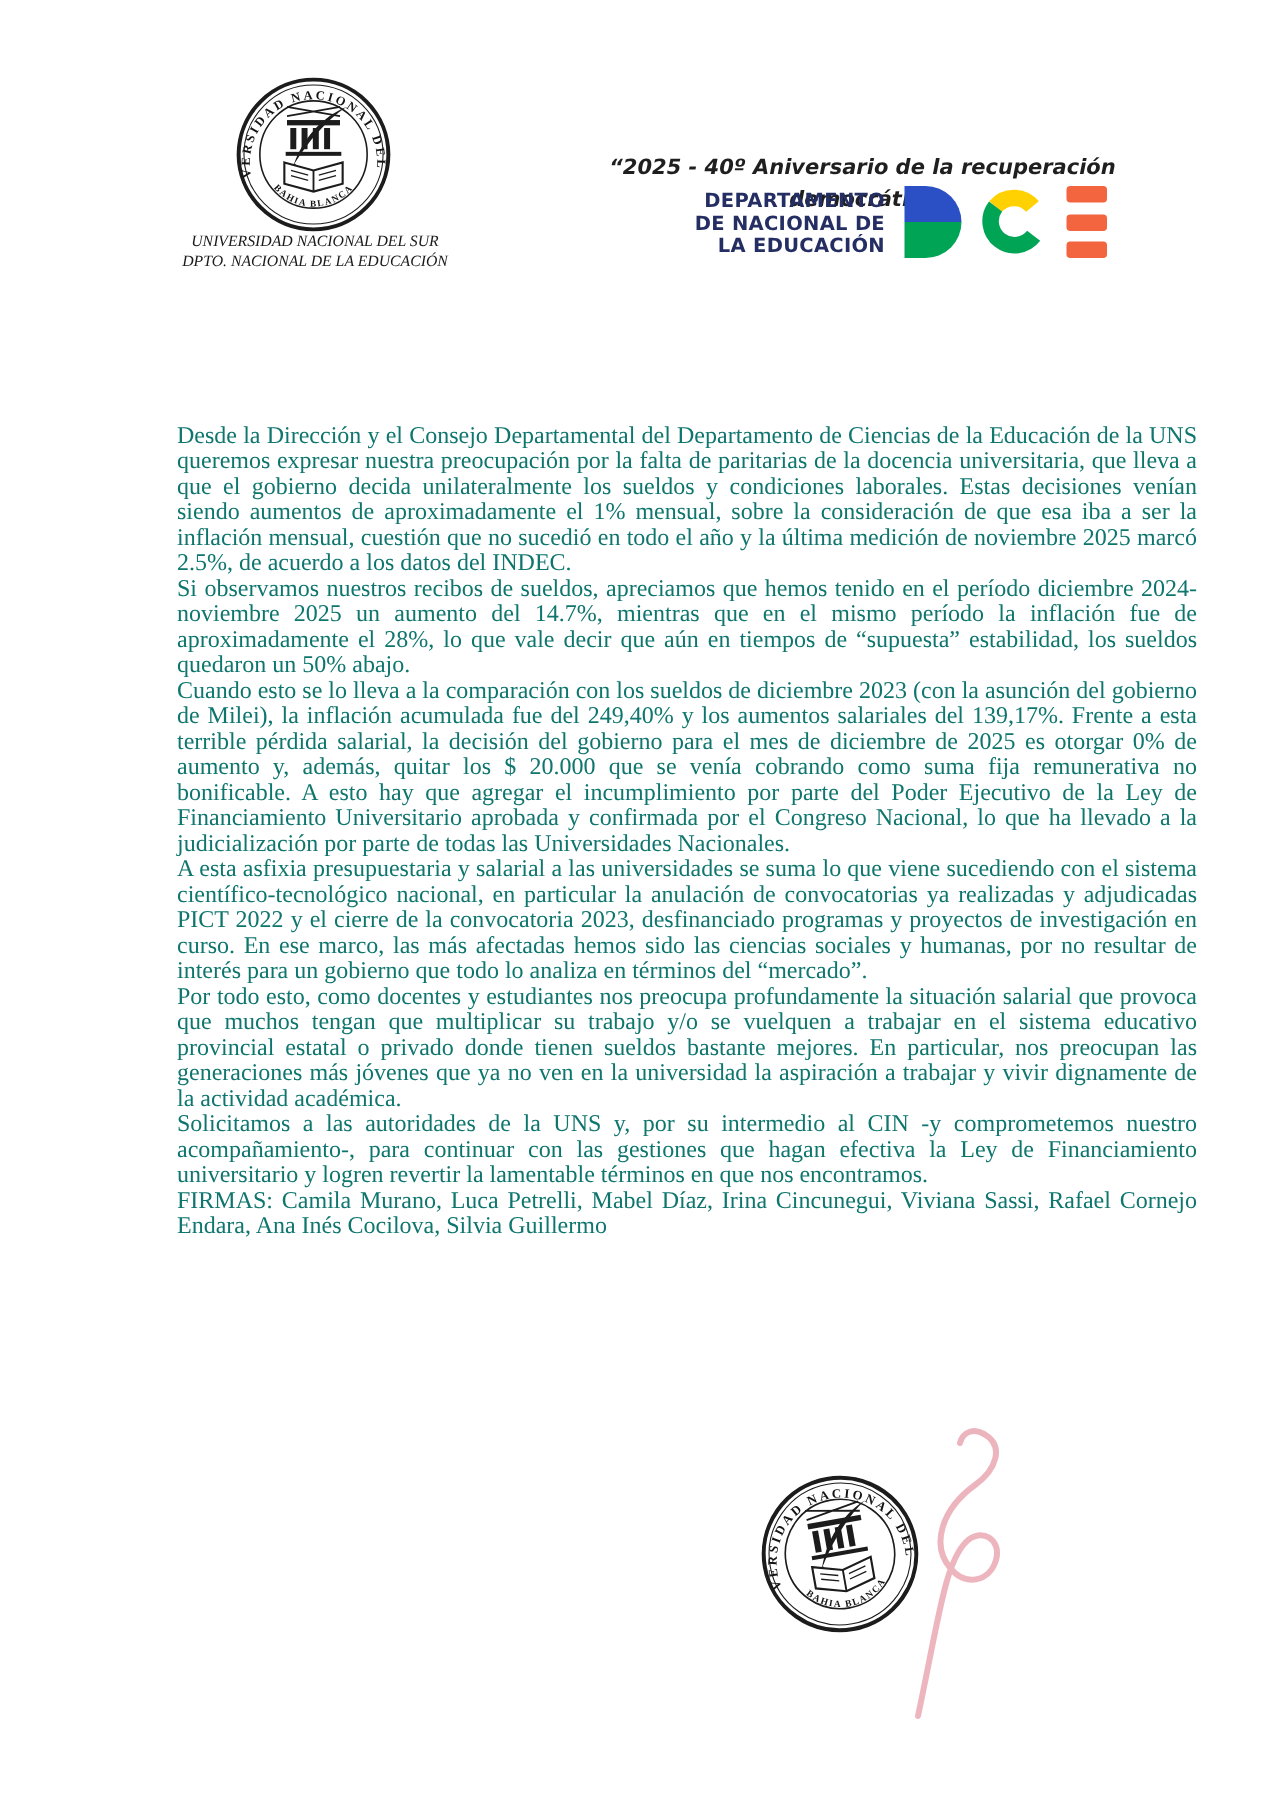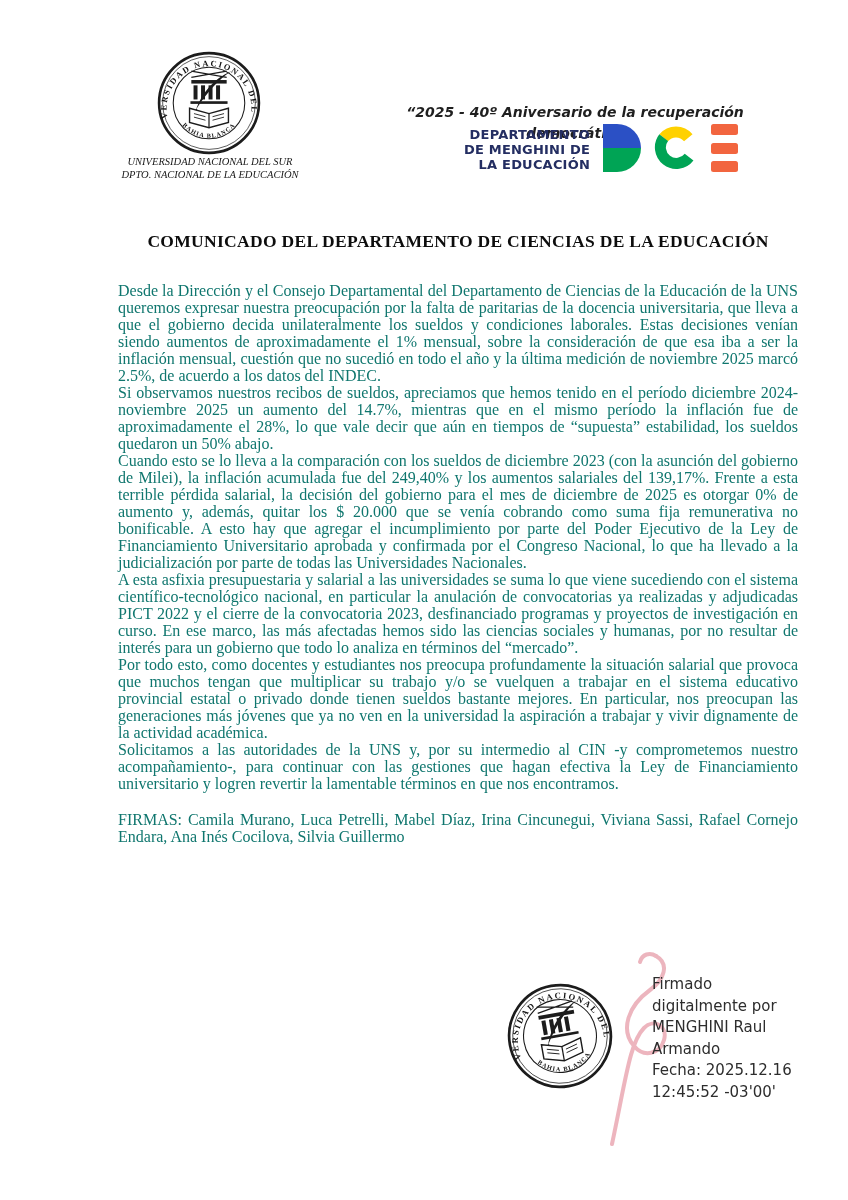--- a/index.html
+++ b/index.html
@@ -34,21 +34,21 @@
   
   .doc-title {
     position:absolute; left:118px; top:231px; width:680px; text-align:center;
     font-weight:bold; font-size:17.5px; letter-spacing:0.3px; color:#0d0d0d;
   }
   .doc-body {
     position:absolute; left:118px; top:282px; width:680px;
     font-size:16px; line-height:17px; text-align:justify; color:#0f766e;
   }
   .doc-body p { margin:0; }
-  .doc-body p.signatures { margin-top:19px; }
+  .doc-body p.signatures { }
   
   .flourish { position:absolute; left:598px; top:950px; width:162px; height:200px; z-index:0; }
   .footer-seal { position:absolute; left:506px; top:982px; width:108px; height:108px; transform:rotate(-10deg); z-index:1; }
   .sig-text {
     position:absolute; left:652px; top:974px; width:175px; z-index:2;
     font-family:"DejaVu Sans", sans-serif; font-size:15px; line-height:21.5px; color:#2d2d2d;
   }
 </style>
 </head>
 <body>
@@ -104,36 +104,35 @@
     <div>DPTO. NACIONAL DE LA EDUCACIÓN</div>
   </div>
 
   <div class="quote">
     <div>“2025 - 40º Aniversario de la recuperación democrática</div>
   </div>
 
   <div class="dce">
     <div class="dce-wordmark">
       <div>DEPARTAMENTO</div>
-      <div>DE MENGHINI DE</div>
+      <div>DE NACIONAL DE</div>
       <div>LA EDUCACIÓN</div>
     </div>
     <div class="dce-letter-d"></div>
     <svg width="44" height="48" viewBox="0 0 44 48">
       <path d="M9.7,13.7 A16,16 0 0 1 34.3,13.7" fill="none" stroke="#ffd100" stroke-width="11"></path>
       <path d="M9.7,13.7 A16,16 0 0 0 35.1,33.2" fill="none" stroke="#00a455" stroke-width="11"></path>
     </svg>
     <div class="dce-letter-e">
       <div class="bar"></div>
       <div class="bar"></div>
       <div class="bar"></div>
     </div>
   </div>
 
-  <div class="doc-title">COMUNICADO DEL DEPARTAMENTO DE CIENCIAS DE LA EDUCACIÓN</div>
 
   <div class="doc-body">
     <p>Desde la Dirección y el Consejo Departamental del Departamento de Ciencias de la Educación de la UNS queremos expresar nuestra preocupación por la falta de paritarias de la docencia universitaria, que lleva a que el gobierno decida unilateralmente los sueldos y condiciones laborales. Estas decisiones venían siendo aumentos de aproximadamente el 1% mensual, sobre la consideración de que esa iba a ser la inflación mensual, cuestión que no sucedió en todo el año y la última medición de noviembre 2025 marcó 2.5%, de acuerdo a los datos del INDEC.</p>
     <p>Si observamos nuestros recibos de sueldos, apreciamos que hemos tenido en el período diciembre 2024-noviembre 2025 un aumento del 14.7%, mientras que en el mismo período la inflación fue de aproximadamente el 28%, lo que vale decir que aún en tiempos de “supuesta” estabilidad, los sueldos quedaron un 50% abajo.</p>
     <p>Cuando esto se lo lleva a la comparación con los sueldos de diciembre 2023 (con la asunción del gobierno de Milei), la inflación acumulada fue del 249,40% y los aumentos salariales del 139,17%. Frente a esta terrible pérdida salarial, la decisión del gobierno para el mes de diciembre de 2025 es otorgar 0% de aumento y, además, quitar los $ 20.000 que se venía cobrando como suma fija remunerativa no bonificable. A esto hay que agregar el incumplimiento por parte del Poder Ejecutivo de la Ley de Financiamiento Universitario aprobada y confirmada por el Congreso Nacional, lo que ha llevado a la judicialización por parte de todas las Universidades Nacionales.</p>
     <p>A esta asfixia presupuestaria y salarial a las universidades se suma lo que viene sucediendo con el sistema científico-tecnológico nacional, en particular la anulación de convocatorias ya realizadas y adjudicadas PICT 2022 y el cierre de la convocatoria 2023, desfinanciado programas y proyectos de investigación en curso. En ese marco, las más afectadas hemos sido las ciencias sociales y humanas, por no resultar de interés para un gobierno que todo lo analiza en términos del “mercado”.</p>
     <p>Por todo esto, como docentes y estudiantes nos preocupa profundamente la situación salarial que provoca que muchos tengan que multiplicar su trabajo y/o se vuelquen a trabajar en el sistema educativo provincial estatal o privado donde tienen sueldos bastante mejores. En particular, nos preocupan las generaciones más jóvenes que ya no ven en la universidad la aspiración a trabajar y vivir dignamente de la actividad académica.</p>
     <p>Solicitamos a las autoridades de la UNS y, por su intermedio al CIN -y comprometemos nuestro acompañamiento-, para continuar con las gestiones que hagan efectiva la Ley de Financiamiento universitario y logren revertir la lamentable términos en que nos encontramos.</p>
     <p class="signatures">FIRMAS: Camila Murano, Luca Petrelli, Mabel Díaz, Irina Cincunegui, Viviana Sassi, Rafael Cornejo Endara, Ana Inés Cocilova, Silvia Guillermo</p>
   </div>
@@ -142,22 +141,14 @@
     <g fill="none" stroke="#e8a3ae" stroke-width="4" stroke-linecap="round" opacity="0.8">
       <path d="M58,6 C72,14 66,30 52,40 C30,56 22,80 36,96 C46,108 62,104 66,90 C70,76 56,68 46,78 C32,92 28,128 14,194"></path>
       <path d="M58,6 C52,2 44,4 42,12"></path>
     </g>
   </svg>
 
   <svg class="footer-seal" viewBox="0 0 120 120">
     <use href="#uns-seal"></use>
   </svg>
 
-  <div class="sig-text">
-    <div>Firmado</div>
-    <div>digitalmente por</div>
-    <div>MENGHINI Raul</div>
-    <div>Armando</div>
-    <div>Fecha: 2025.12.16</div>
-    <div>12:45:52 -03'00'</div>
-  </div>
 
 </div>
 
 </body></html>

